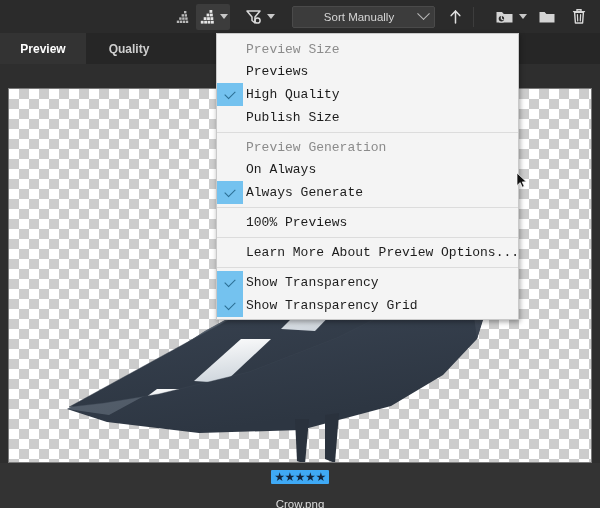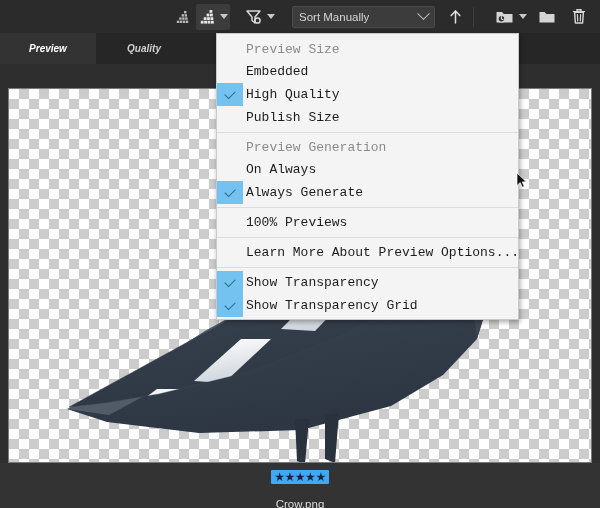--- a/index.html
+++ b/index.html
@@ -8,21 +8,21 @@
     background:#2e2e2e;
     font-family:"Liberation Sans", sans-serif;
     overflow:hidden;
     position:relative;
   }
   
   #toolbar{
     position:absolute;left:0;top:0;width:600px;height:33px;
     background:#2b2b2b;
     display:flex;align-items:center;justify-content:flex-end;
-    box-sizing:border-box;padding-right:8px;
+    box-sizing:border-box;padding-right:8px;text-align:center;
   }
   .tb-btn{
     height:26px;display:flex;align-items:center;justify-content:center;
     cursor:default;position:relative;
   }
   .tb-icon{display:block;}
   .chev{
     width:0;height:0;border-left:4px solid transparent;border-right:4px solid transparent;
     border-top:5px solid #c8c8c8;margin-left:3px;
   }
@@ -51,22 +51,22 @@
   #folder-btn{width:26px;margin-left:6px;}
   #trash-btn{width:26px;margin-left:6px;}
 
   
   #tabbar{
     position:absolute;left:0;top:33px;width:600px;height:31px;
     background:#262626;display:flex;align-items:stretch;
   }
   .tab{
     display:flex;align-items:center;justify-content:center;
-    padding:0 13px;min-width:70px;font-size:10px;font-weight:bold;
-    color:#cfcfcf;cursor:default;font-style:italic;
+    padding:0 8px;min-width:70px;font-size:12px;font-weight:bold;
+    color:#cfcfcf;cursor:default;
   }
   .tab.active{background:#333333;color:#ffffff;}
 
   
   #canvas-area{
     position:absolute;left:0;top:64px;width:600px;height:399px;
     background:#2e2e2e;
   }
   #checker{
     position:absolute;left:8px;top:24px;width:584px;height:375px;
@@ -280,21 +280,21 @@
 
 <div id="menu">
 
   <div class="mi header">
     <div class="chk"></div>
     <div class="txt">Preview Size</div>
   </div>
 
   <div class="mi">
     <div class="chk"></div>
-    <div class="txt">Embedded</div>
+    <div class="txt">Previews</div>
   </div>
 
   <div class="mi checked">
     <div class="chk">
         <div class="mark"></div>
       </div>
     <div class="txt">High Quality</div>
   </div>
 
   <div class="mi">

